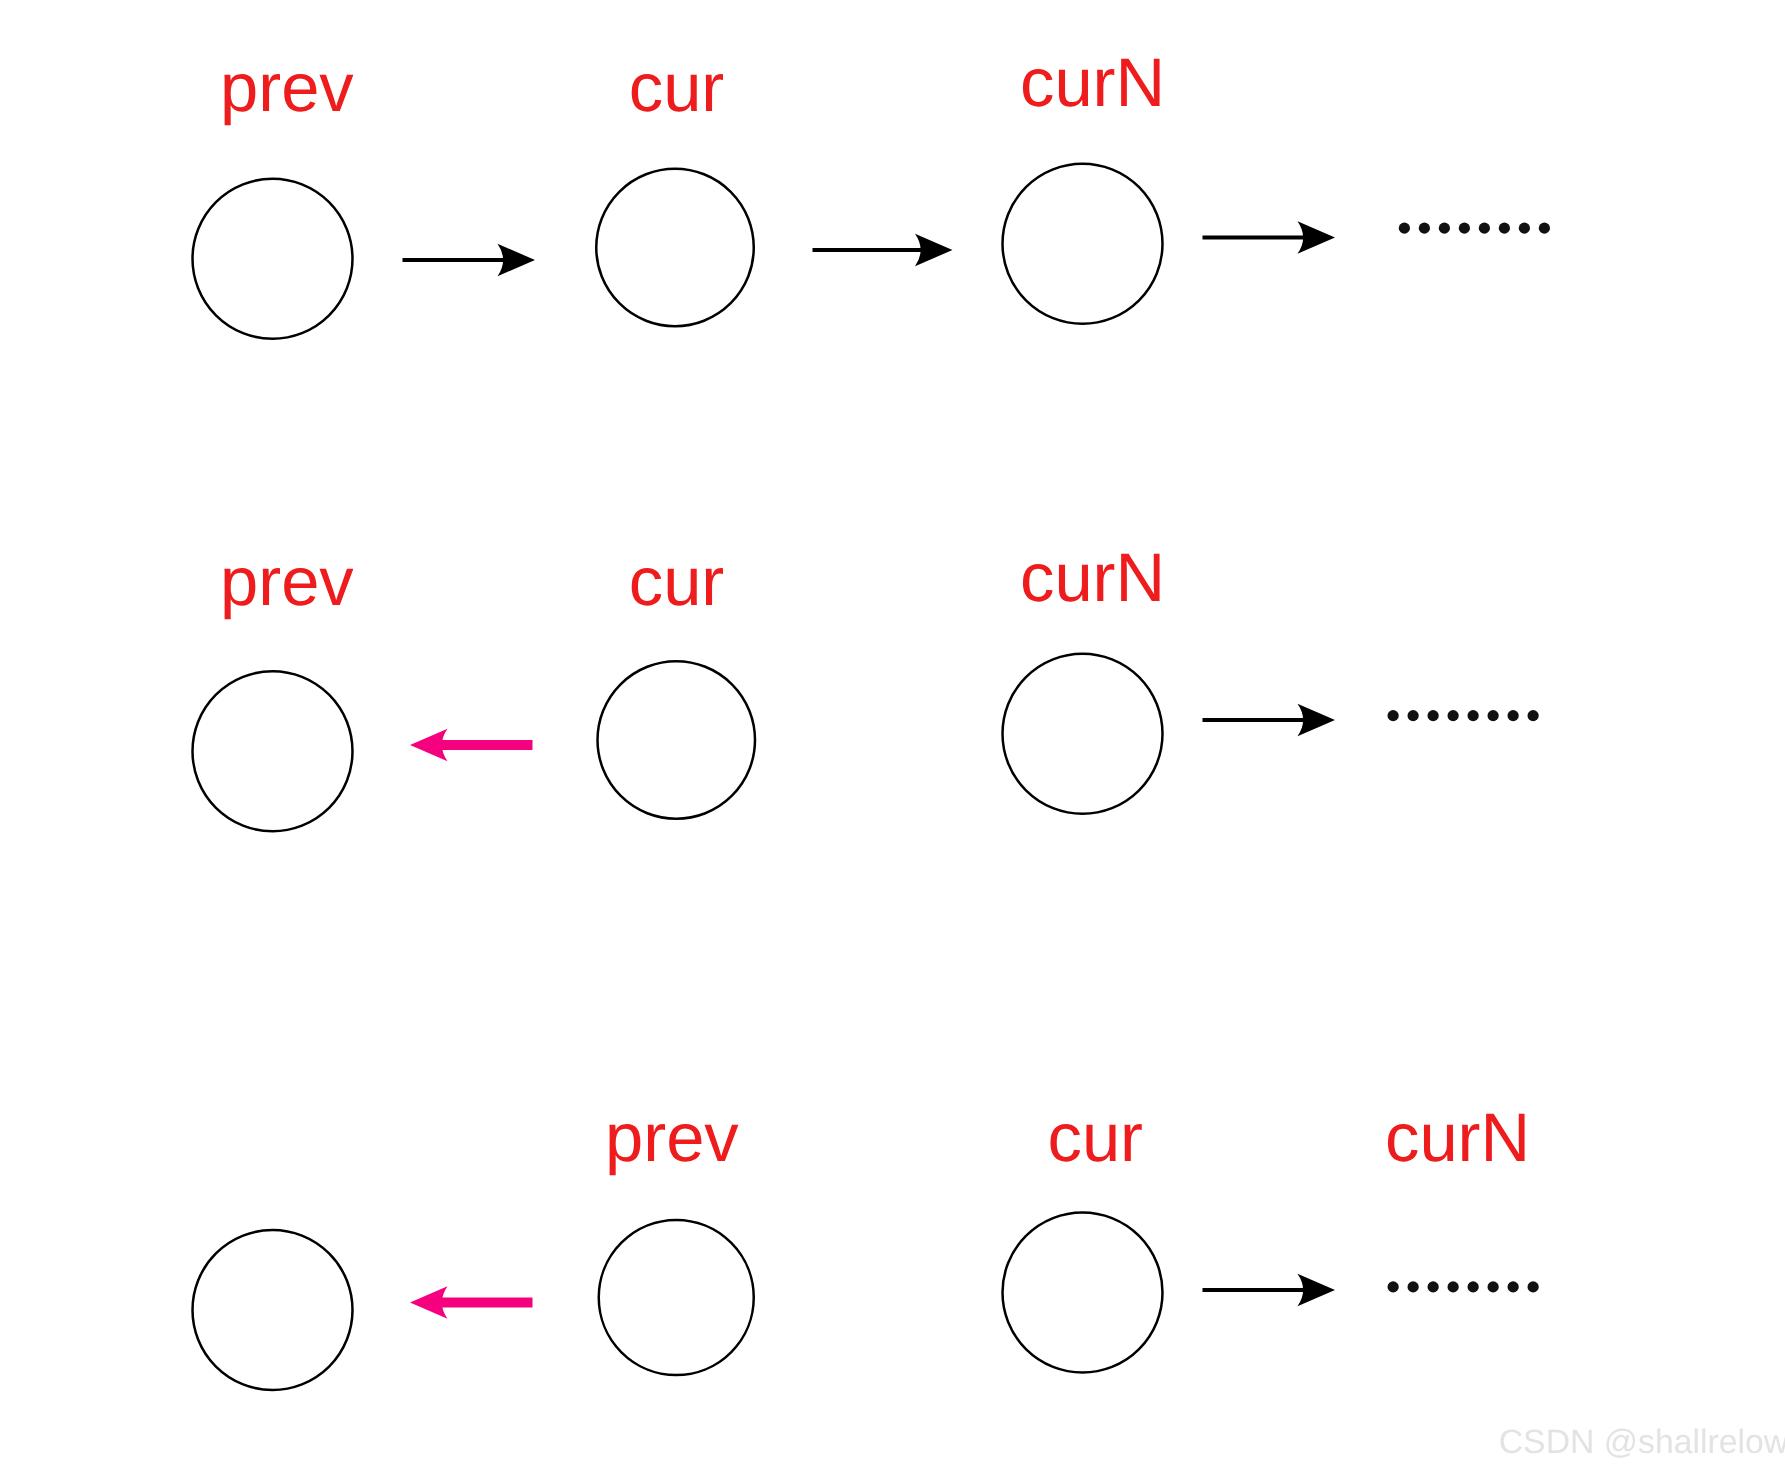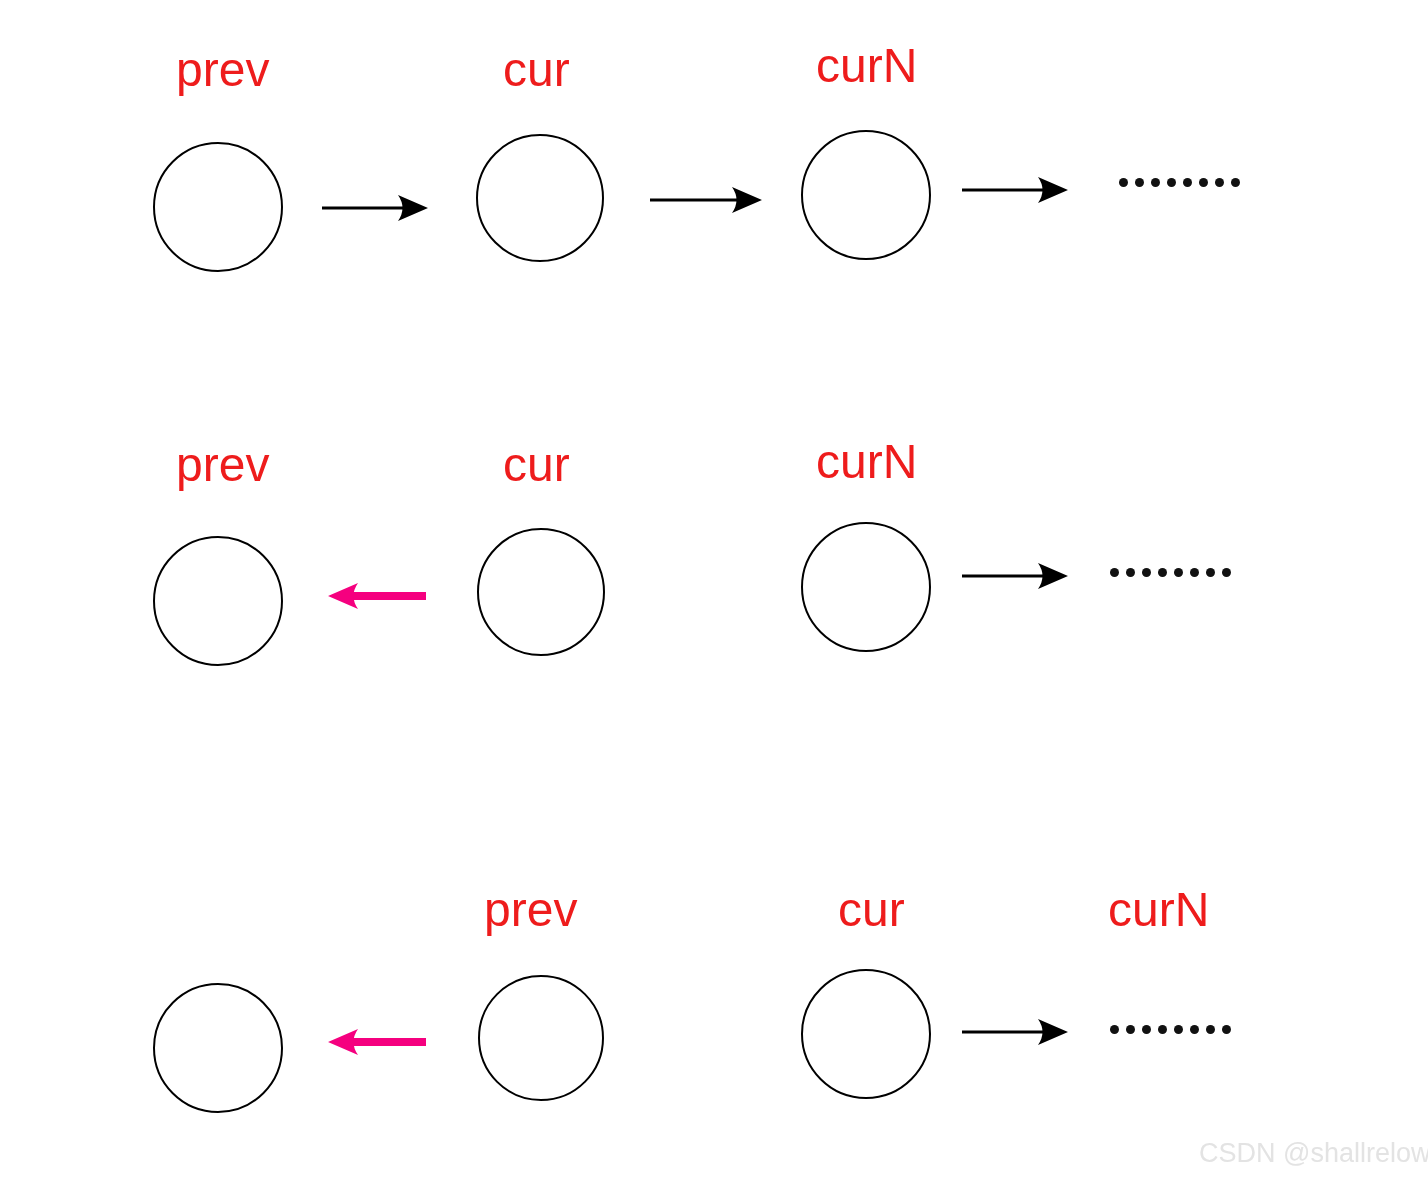--- a/index.html
+++ b/index.html
@@ -21,21 +21,21 @@
     position: absolute;
     border: 2px solid #000000;
     border-radius: 50%;
     background: transparent;
     box-sizing: border-box;
   }
   .node-label {
     position: absolute;
     color: #ee1c1c;
     font-family: "Liberation Sans", sans-serif;
-    font-size: 48px;
+    font-size: 55px;
     line-height: 44px;
     white-space: nowrap;
     letter-spacing: 0px;
   }
   .arrow {
     position: absolute;
     height: 40px;
   }
   .arrow svg {
     display: block;

